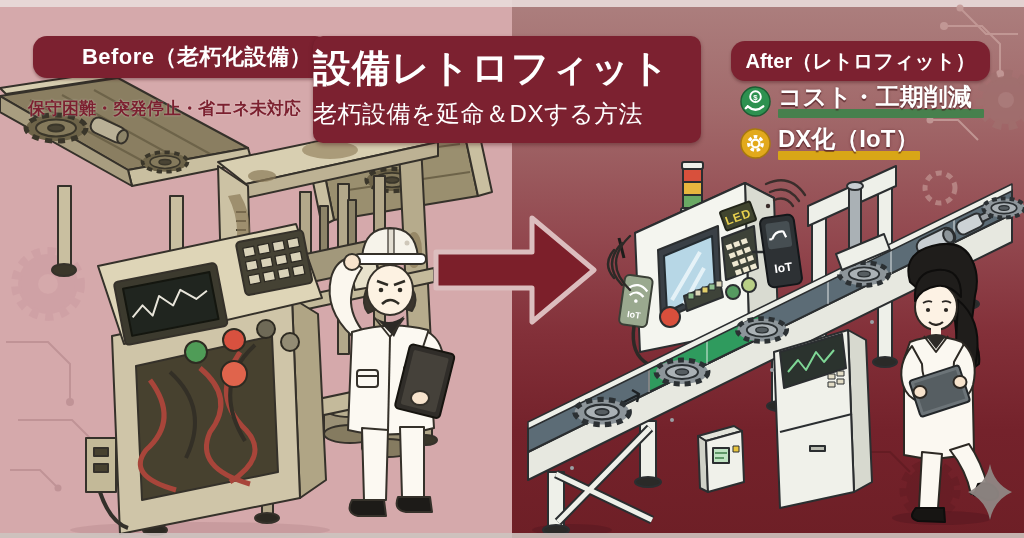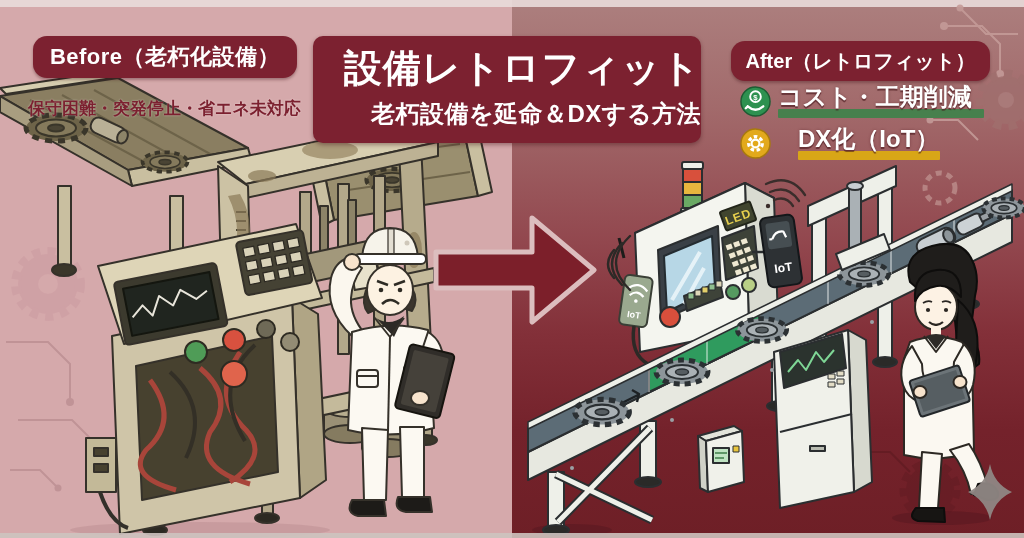--- a/index.html
+++ b/index.html
@@ -10,31 +10,31 @@
     background:linear-gradient(to bottom,#ac7f7e 0%,#a26a6b 20%,#92474e 45%,#833039 62%,#74222b 80%,#6e1f26 100%);}
   .strip-top{position:absolute;left:0;top:0;width:1024px;height:7px;background:#e9dcda;opacity:.9;}
   .strip-bottom{position:absolute;left:0;top:533px;width:1024px;height:5px;background:#cdc3bf;opacity:.9;}
   svg{position:absolute;}
   .decor{left:0;top:0;}
   .scene-left{left:0;top:0;}
   .scene-right{left:512px;top:0;}
   .arrow-svg{left:430px;top:205px;}
   .badge{position:absolute;background:#7c2130;color:#fff;font-weight:bold;border-radius:14px;
     display:flex;align-items:center;justify-content:center;box-shadow:0 2px 3px rgba(60,15,20,.35);}
-  .before-badge{left:33px;top:36px;width:264px;height:42px;font-size:22px;letter-spacing:.5px;}
+  .before-badge{left:33px;top:36px;width:264px;height:42px;font-size:22px;letter-spacing:.5px;padding-left:32px;}
   .after-badge{left:731px;top:41px;width:259px;height:40px;font-size:20px;}
   .title-box{position:absolute;left:313px;top:36px;width:388px;height:107px;background:#7c2130;
-    border-radius:10px;color:#fff;text-align:right;box-shadow:0 2px 4px rgba(60,15,20,.4);}
+    border-radius:10px;color:#fff;text-align:left;box-shadow:0 2px 4px rgba(60,15,20,.4);}
   .title-line{font-size:38px;font-weight:bold;margin-top:7px;letter-spacing:1px;}
-  .subtitle-line{font-size:24px;font-weight:bold;margin-top:4px;letter-spacing:.5px;}
+  .subtitle-line{font-size:24px;font-weight:normal;margin-top:4px;letter-spacing:.5px;}
   .before-caption{position:absolute;left:28px;top:86px;width:290px;color:#7c2130;font-weight:bold;
     font-size:17px;text-shadow:0 0 2px rgba(255,255,255,.55);margin-top:11px;}
   .benefit-row{position:absolute;display:flex;align-items:flex-start;}
   .benefit-row.r1{left:740px;top:84px;}
-  .benefit-row.r2{left:740px;top:126px;gap:20px;}
+  .benefit-row.r2{left:740px;top:126px;}
   .benefit-icon{width:31px;height:31px;margin-right:7px;flex:0 0 auto;position:relative;top:2px;}
   .benefit-label{font-size:24px;font-weight:bold;color:#fff;line-height:1.1;
     text-shadow:0 2px 0 rgba(70,20,25,.55),0 0 3px rgba(70,20,25,.4);}
   .benefit-bar{height:9px;margin-top:-1px;border-radius:1px;}
   .bar-green{width:206px;background:#47804d;}
   .bar-gold{width:142px;background:#d8a617;}
 </style>
 </head>
 <body>
 

